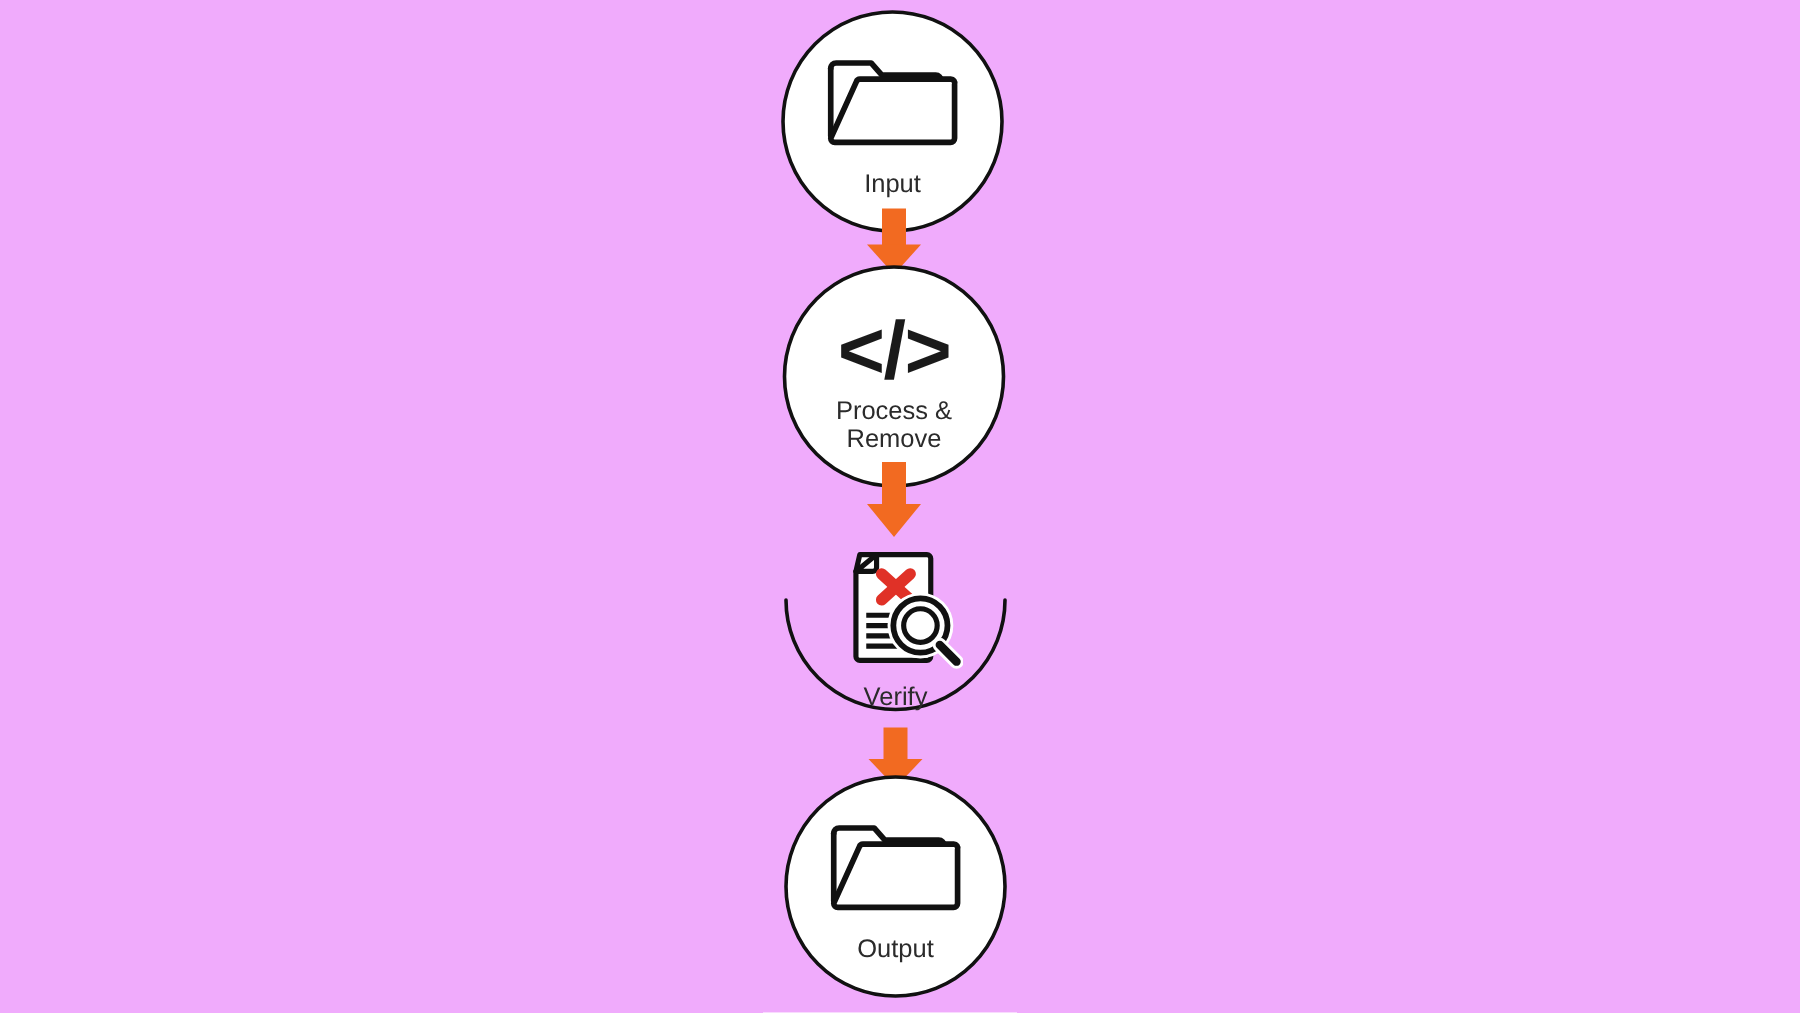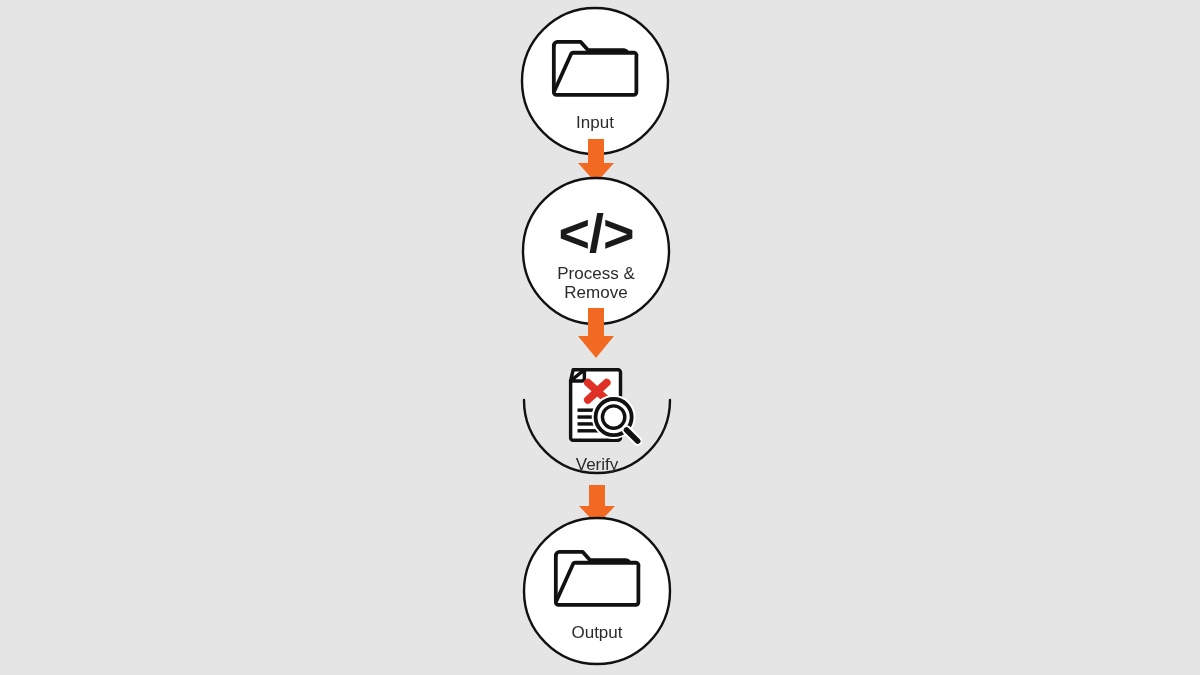--- a/index.html
+++ b/index.html
@@ -10,21 +10,21 @@
   body {
     width: 1200px;
     height: 675px;
     font-family: "Liberation Sans", sans-serif;
     overflow: hidden;
   }
   #canvas {
     position: relative;
     width: 1200px;
     height: 675px;
-    background: #e5e5e5;
+    background: #f0abfc;
     text-decoration: underline;
   }
   #flow-svg {
     position: absolute;
     top: 0;
     left: 0;
     width: 1200px;
     height: 675px;
     display: block;
   }

